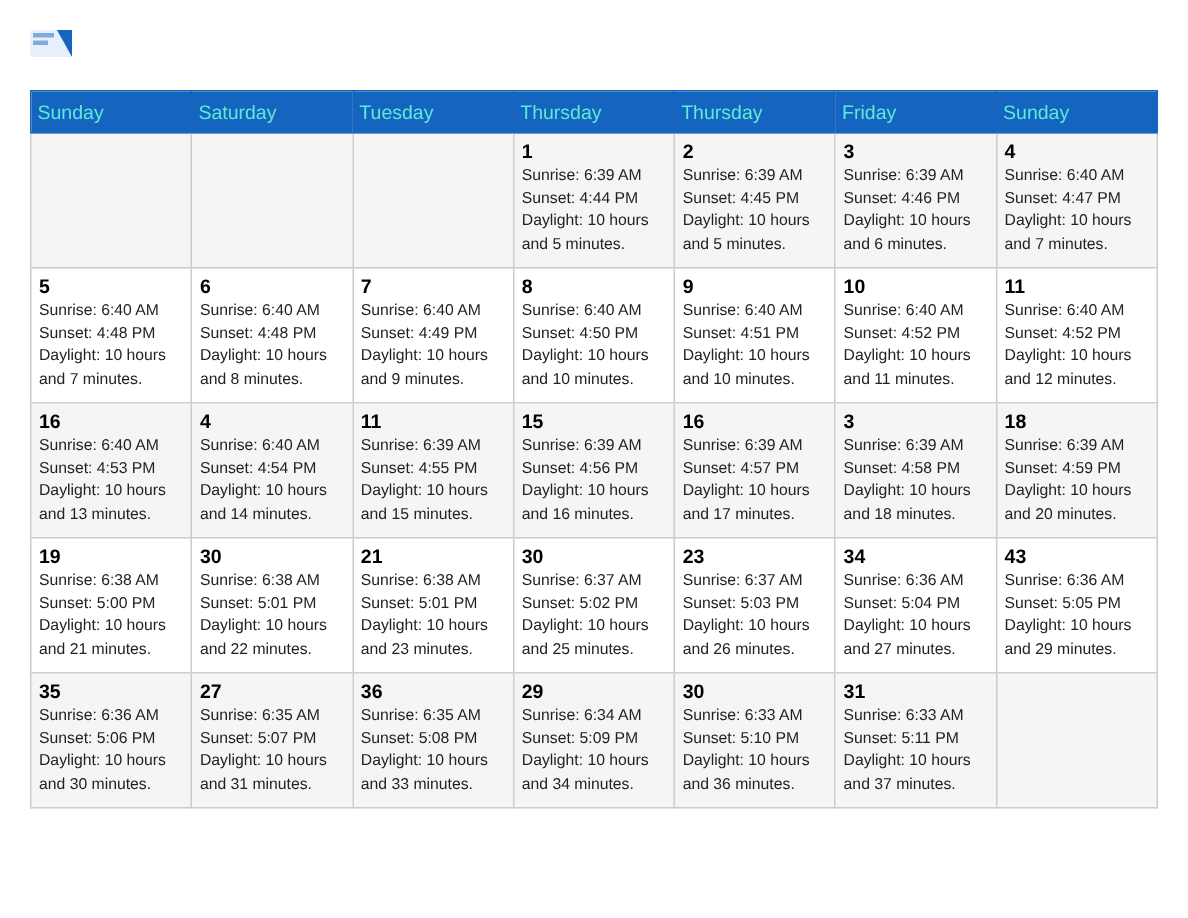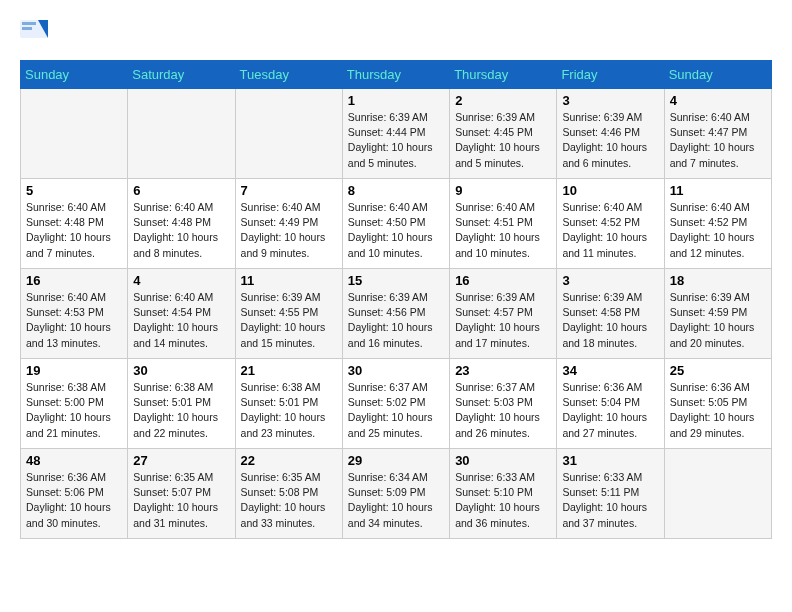--- a/index.html
+++ b/index.html
@@ -284,44 +284,44 @@
 and 26 minutes.</div>
         </td>
         <td>
           <span class="day-num">34</span>
           <div class="day-info" style="white-space: pre-line;">Sunrise: 6:36 AM
 Sunset: 5:04 PM
 Daylight: 10 hours
 and 27 minutes.</div>
         </td>
         <td>
-          <span class="day-num">25</span>
+          <span class="day-num">43</span>
           <div class="day-info" style="white-space: pre-line;">Sunrise: 6:36 AM
 Sunset: 5:05 PM
 Daylight: 10 hours
 and 29 minutes.</div>
         </td>
       </tr>
       <tr>
         <td>
-          <span class="day-num">48</span>
+          <span class="day-num">35</span>
           <div class="day-info" style="white-space: pre-line;">Sunrise: 6:36 AM
 Sunset: 5:06 PM
 Daylight: 10 hours
 and 30 minutes.</div>
         </td>
         <td>
           <span class="day-num">27</span>
           <div class="day-info" style="white-space: pre-line;">Sunrise: 6:35 AM
 Sunset: 5:07 PM
 Daylight: 10 hours
 and 31 minutes.</div>
         </td>
         <td>
-          <span class="day-num">22</span>
+          <span class="day-num">36</span>
           <div class="day-info" style="white-space: pre-line;">Sunrise: 6:35 AM
 Sunset: 5:08 PM
 Daylight: 10 hours
 and 33 minutes.</div>
         </td>
         <td>
           <span class="day-num">29</span>
           <div class="day-info" style="white-space: pre-line;">Sunrise: 6:34 AM
 Sunset: 5:09 PM
 Daylight: 10 hours

